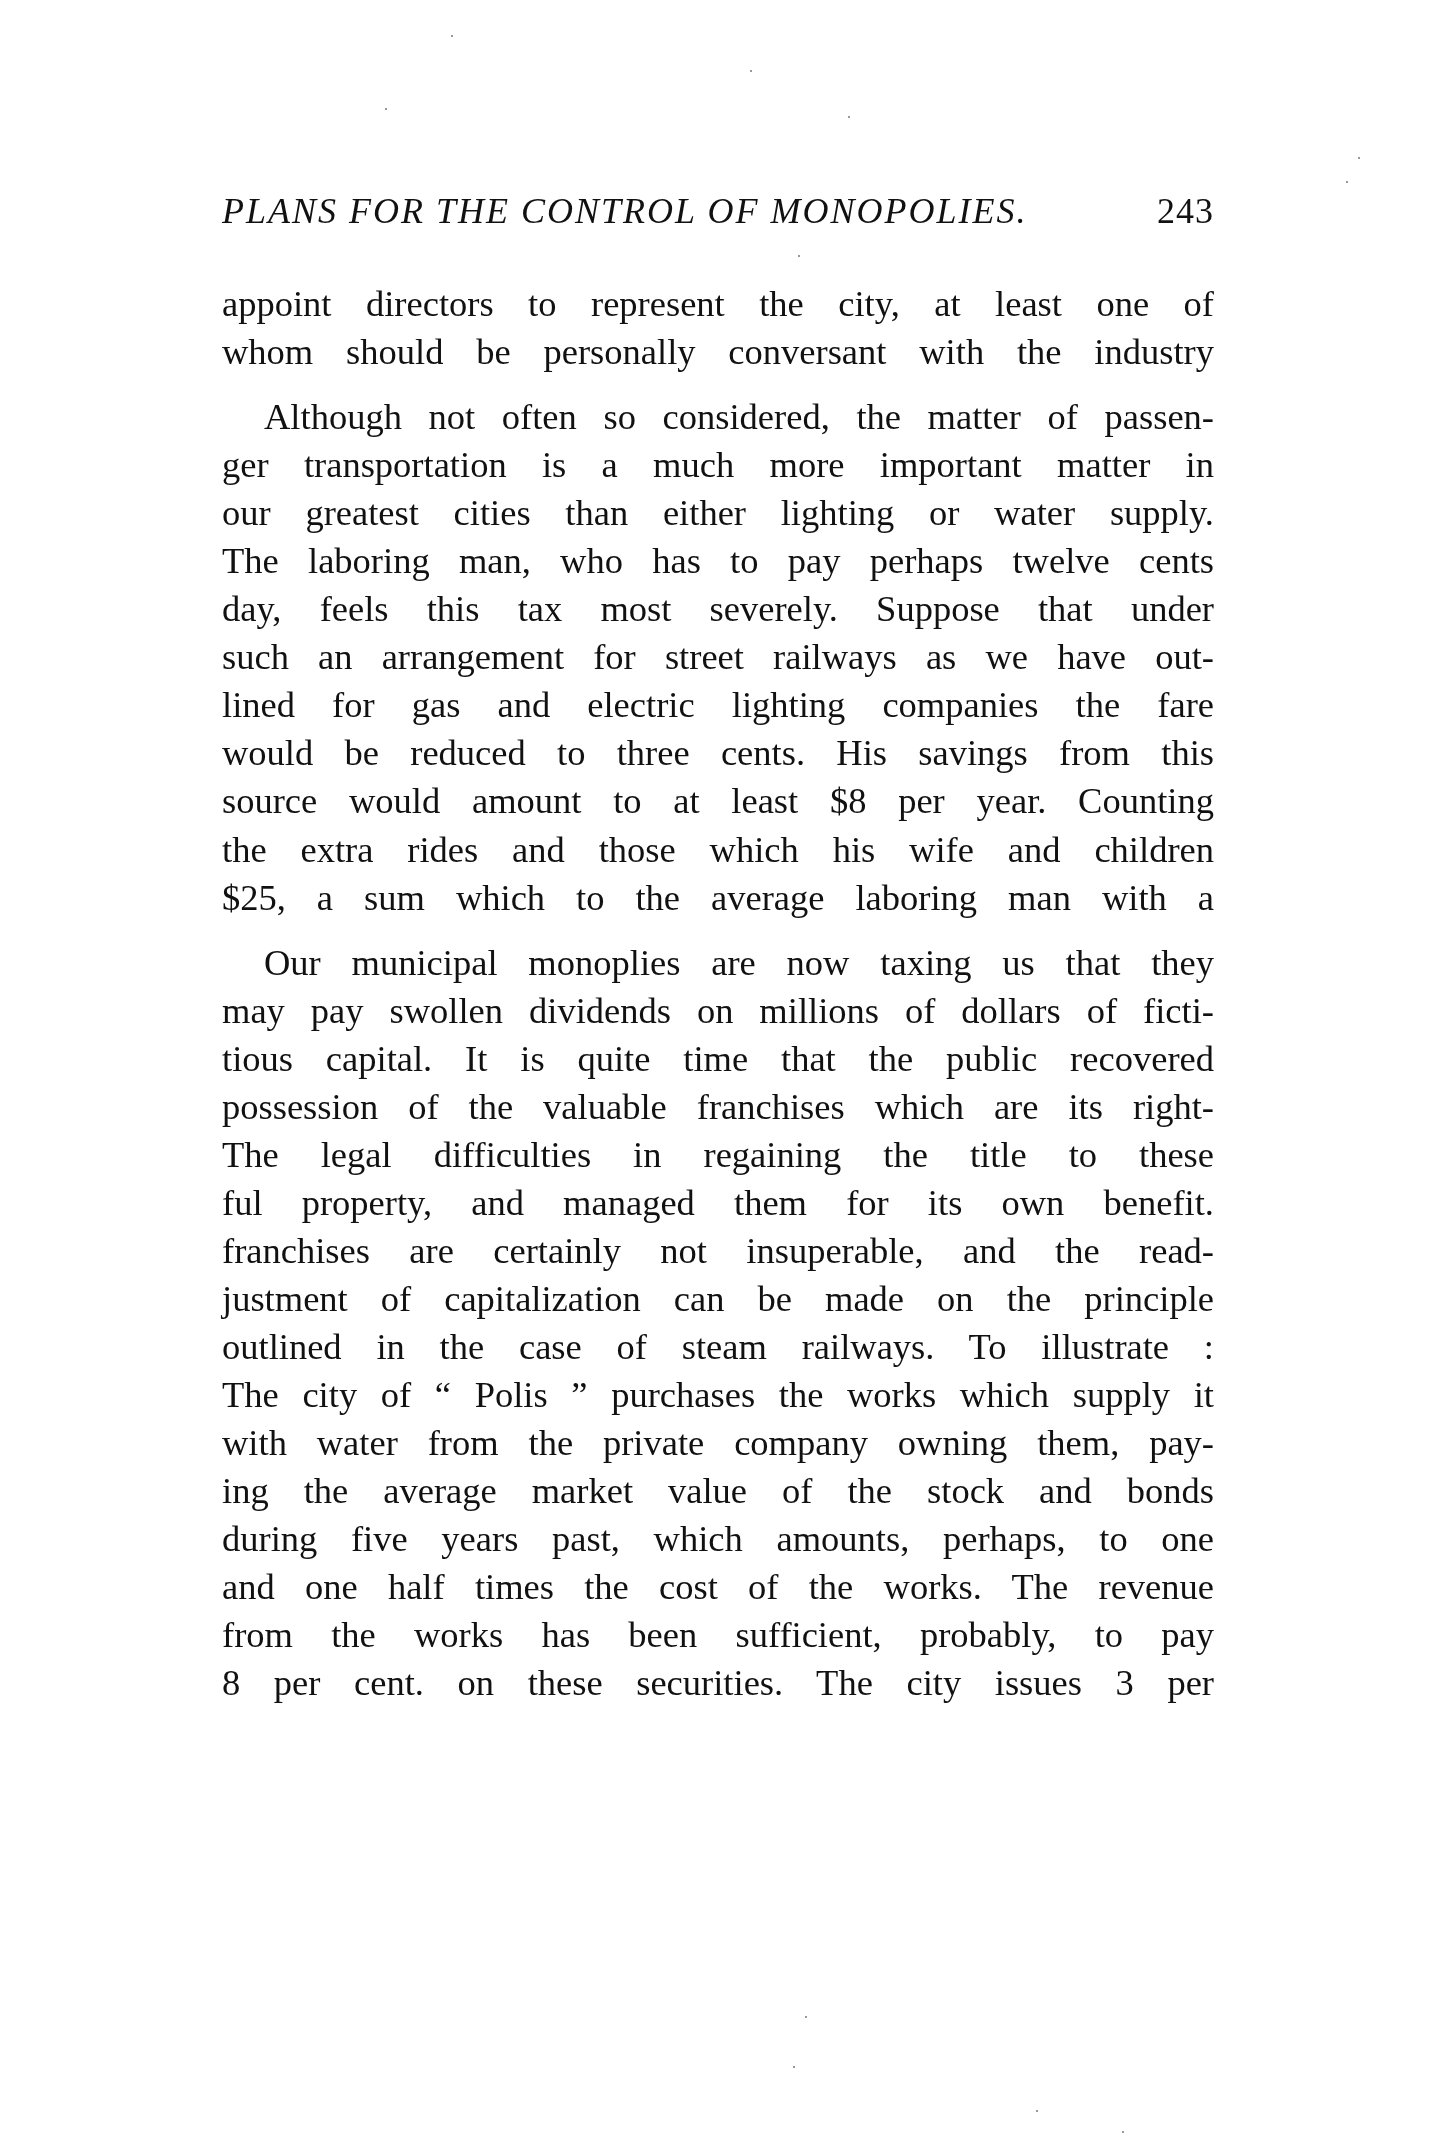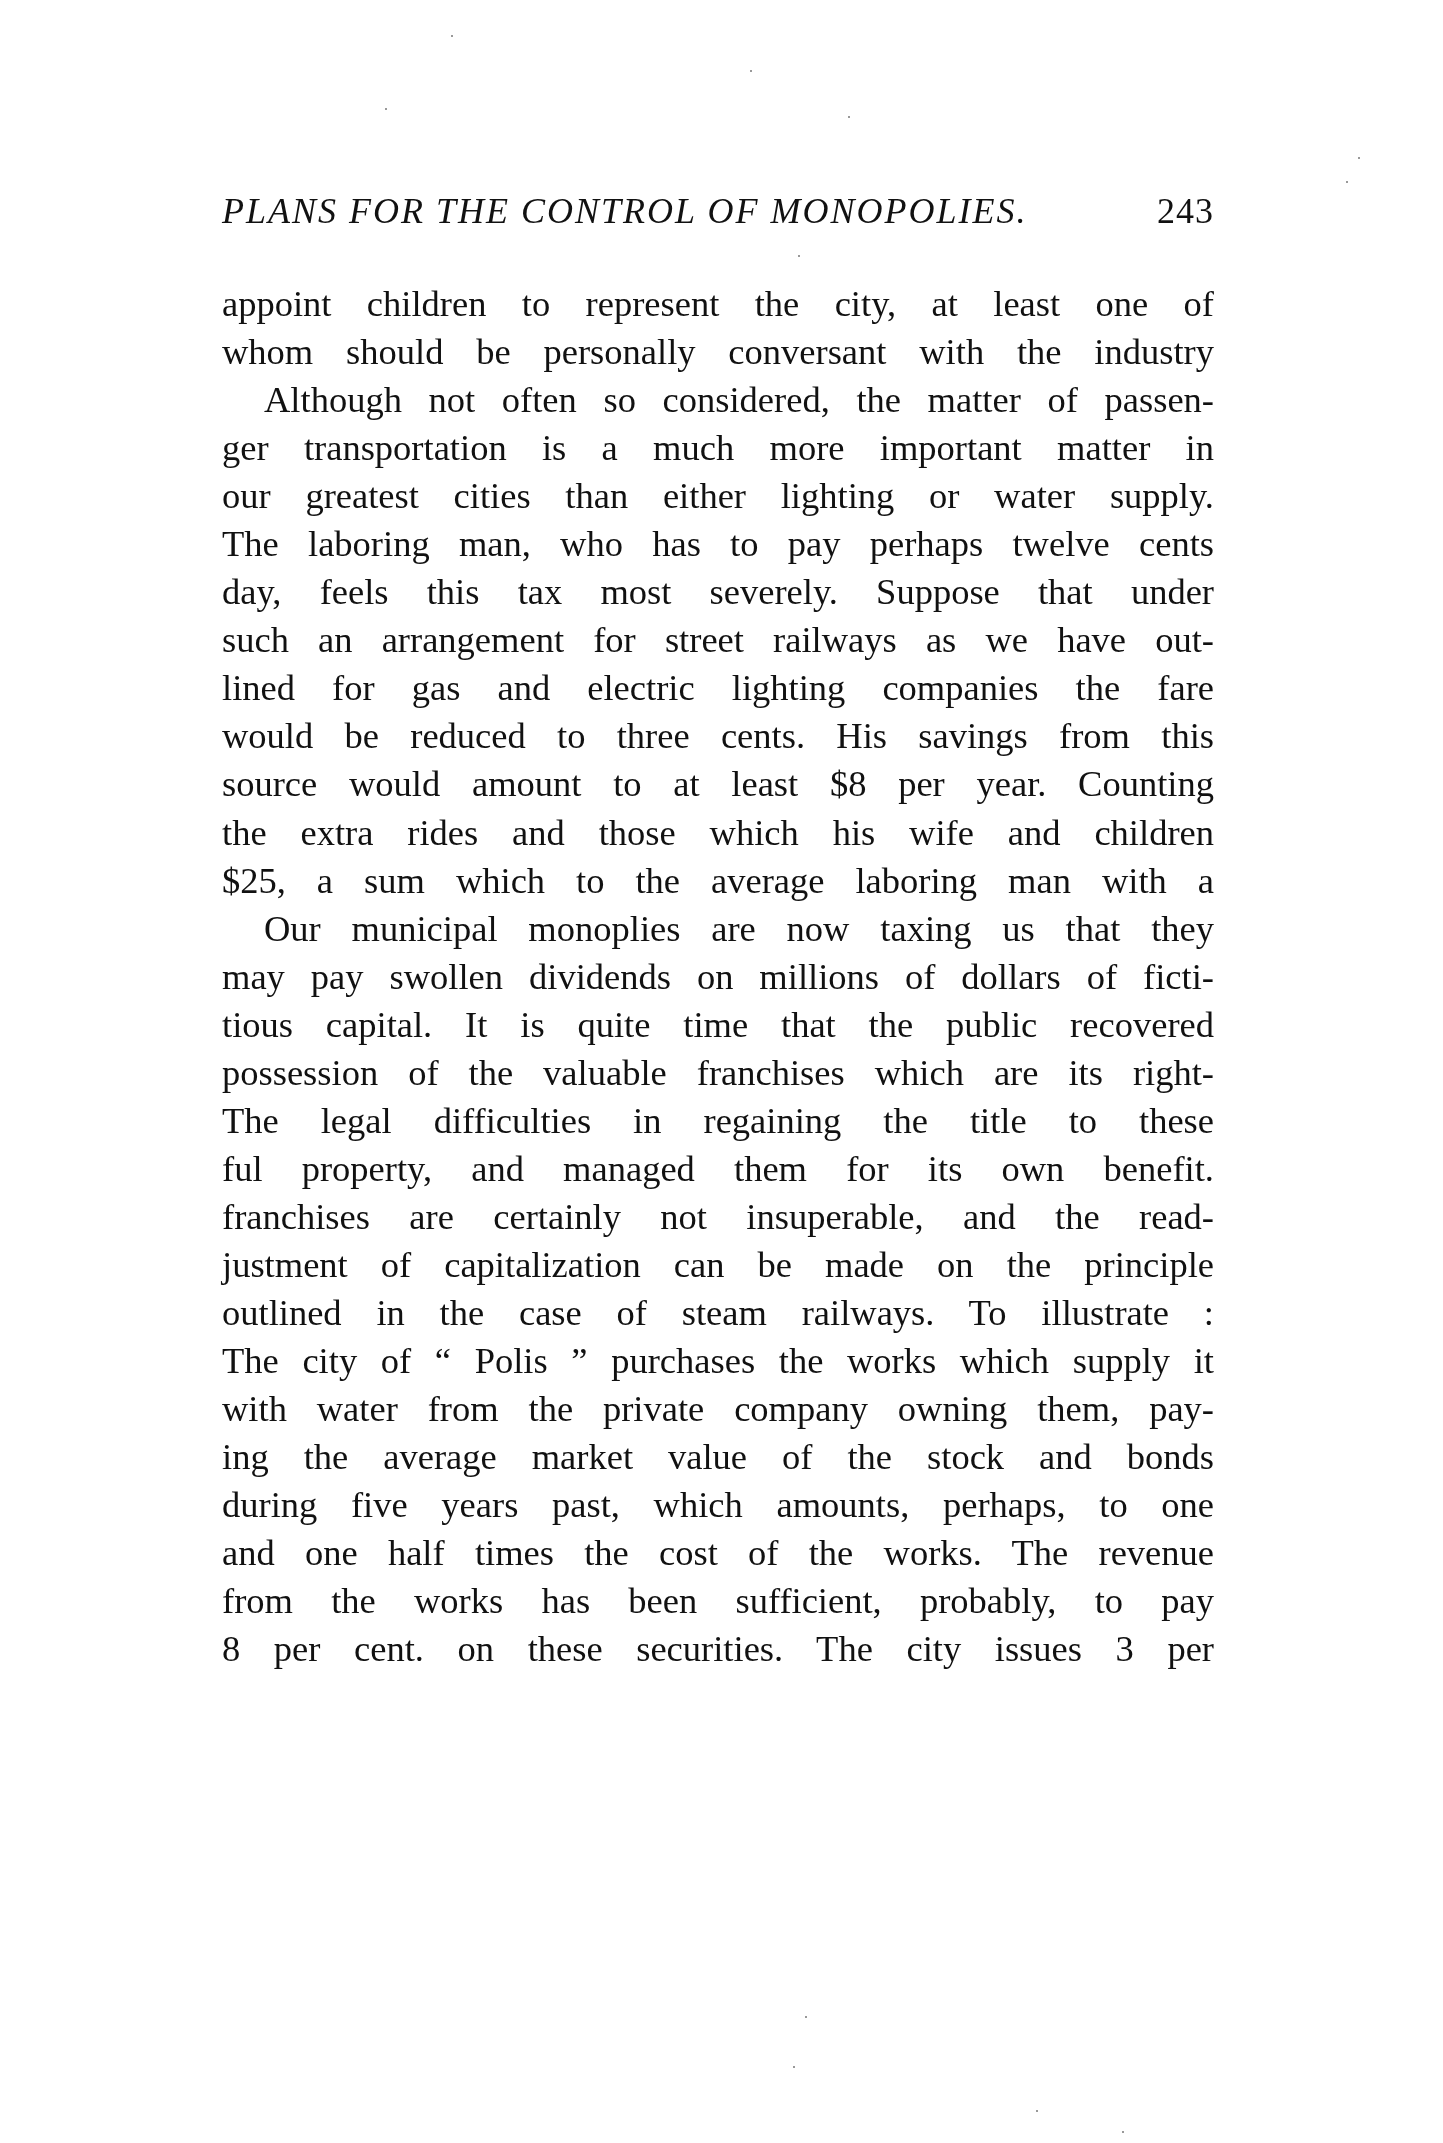--- a/index.html
+++ b/index.html
@@ -15,34 +15,34 @@
     .running-head .folio { font-style: normal; }
     .body-text { position: absolute; left: 222px; top: 280px; width: 992px; }
     .line {
       display: block; height: 48.06px; line-height: 48px;
       font-family: "Liberation Serif", "DejaVu Serif", serif;
       font-size: 36.5px; color: #111;
       text-align: justify; text-align-last: justify; white-space: nowrap;
       overflow: visible;
     }
     .line.last { text-align-last: left; }
-    .line.indent { padding-left: 42px; }
+    .line.indent { padding-left: 42px; margin-top: 17px; }
     .speck { position: absolute; width: 2px; height: 2px; background: #777; border-radius: 1px; }
   </style>
 </head>
 <body>
 
 <div class="page">
   <div class="running-head">
     <span class="title">PLANS FOR THE CONTROL OF MONOPOLIES.</span>
     <span class="folio">243</span>
   </div>
 
   <div class="body-text">
-    <span class="line">appoint children to represent the city, at least one of</span>
+    <span class="line">appoint directors to represent the city, at least one of</span>
     <span class="line">whom should be personally conversant with the industry</span>
     <span class="line indent">Although not often so considered, the matter of passen-</span>
     <span class="line">ger transportation is a much more important matter in</span>
     <span class="line">our greatest cities than either lighting or water supply.</span>
     <span class="line">The laboring man, who has to pay perhaps twelve cents</span>
     <span class="line">day, feels this tax most severely.  Suppose that under</span>
     <span class="line">such an arrangement for street railways as we have out-</span>
     <span class="line">lined for gas and electric lighting companies the fare</span>
     <span class="line">would be reduced to three cents.  His savings from this</span>
     <span class="line">source would amount to at least $8 per year.  Counting</span>

